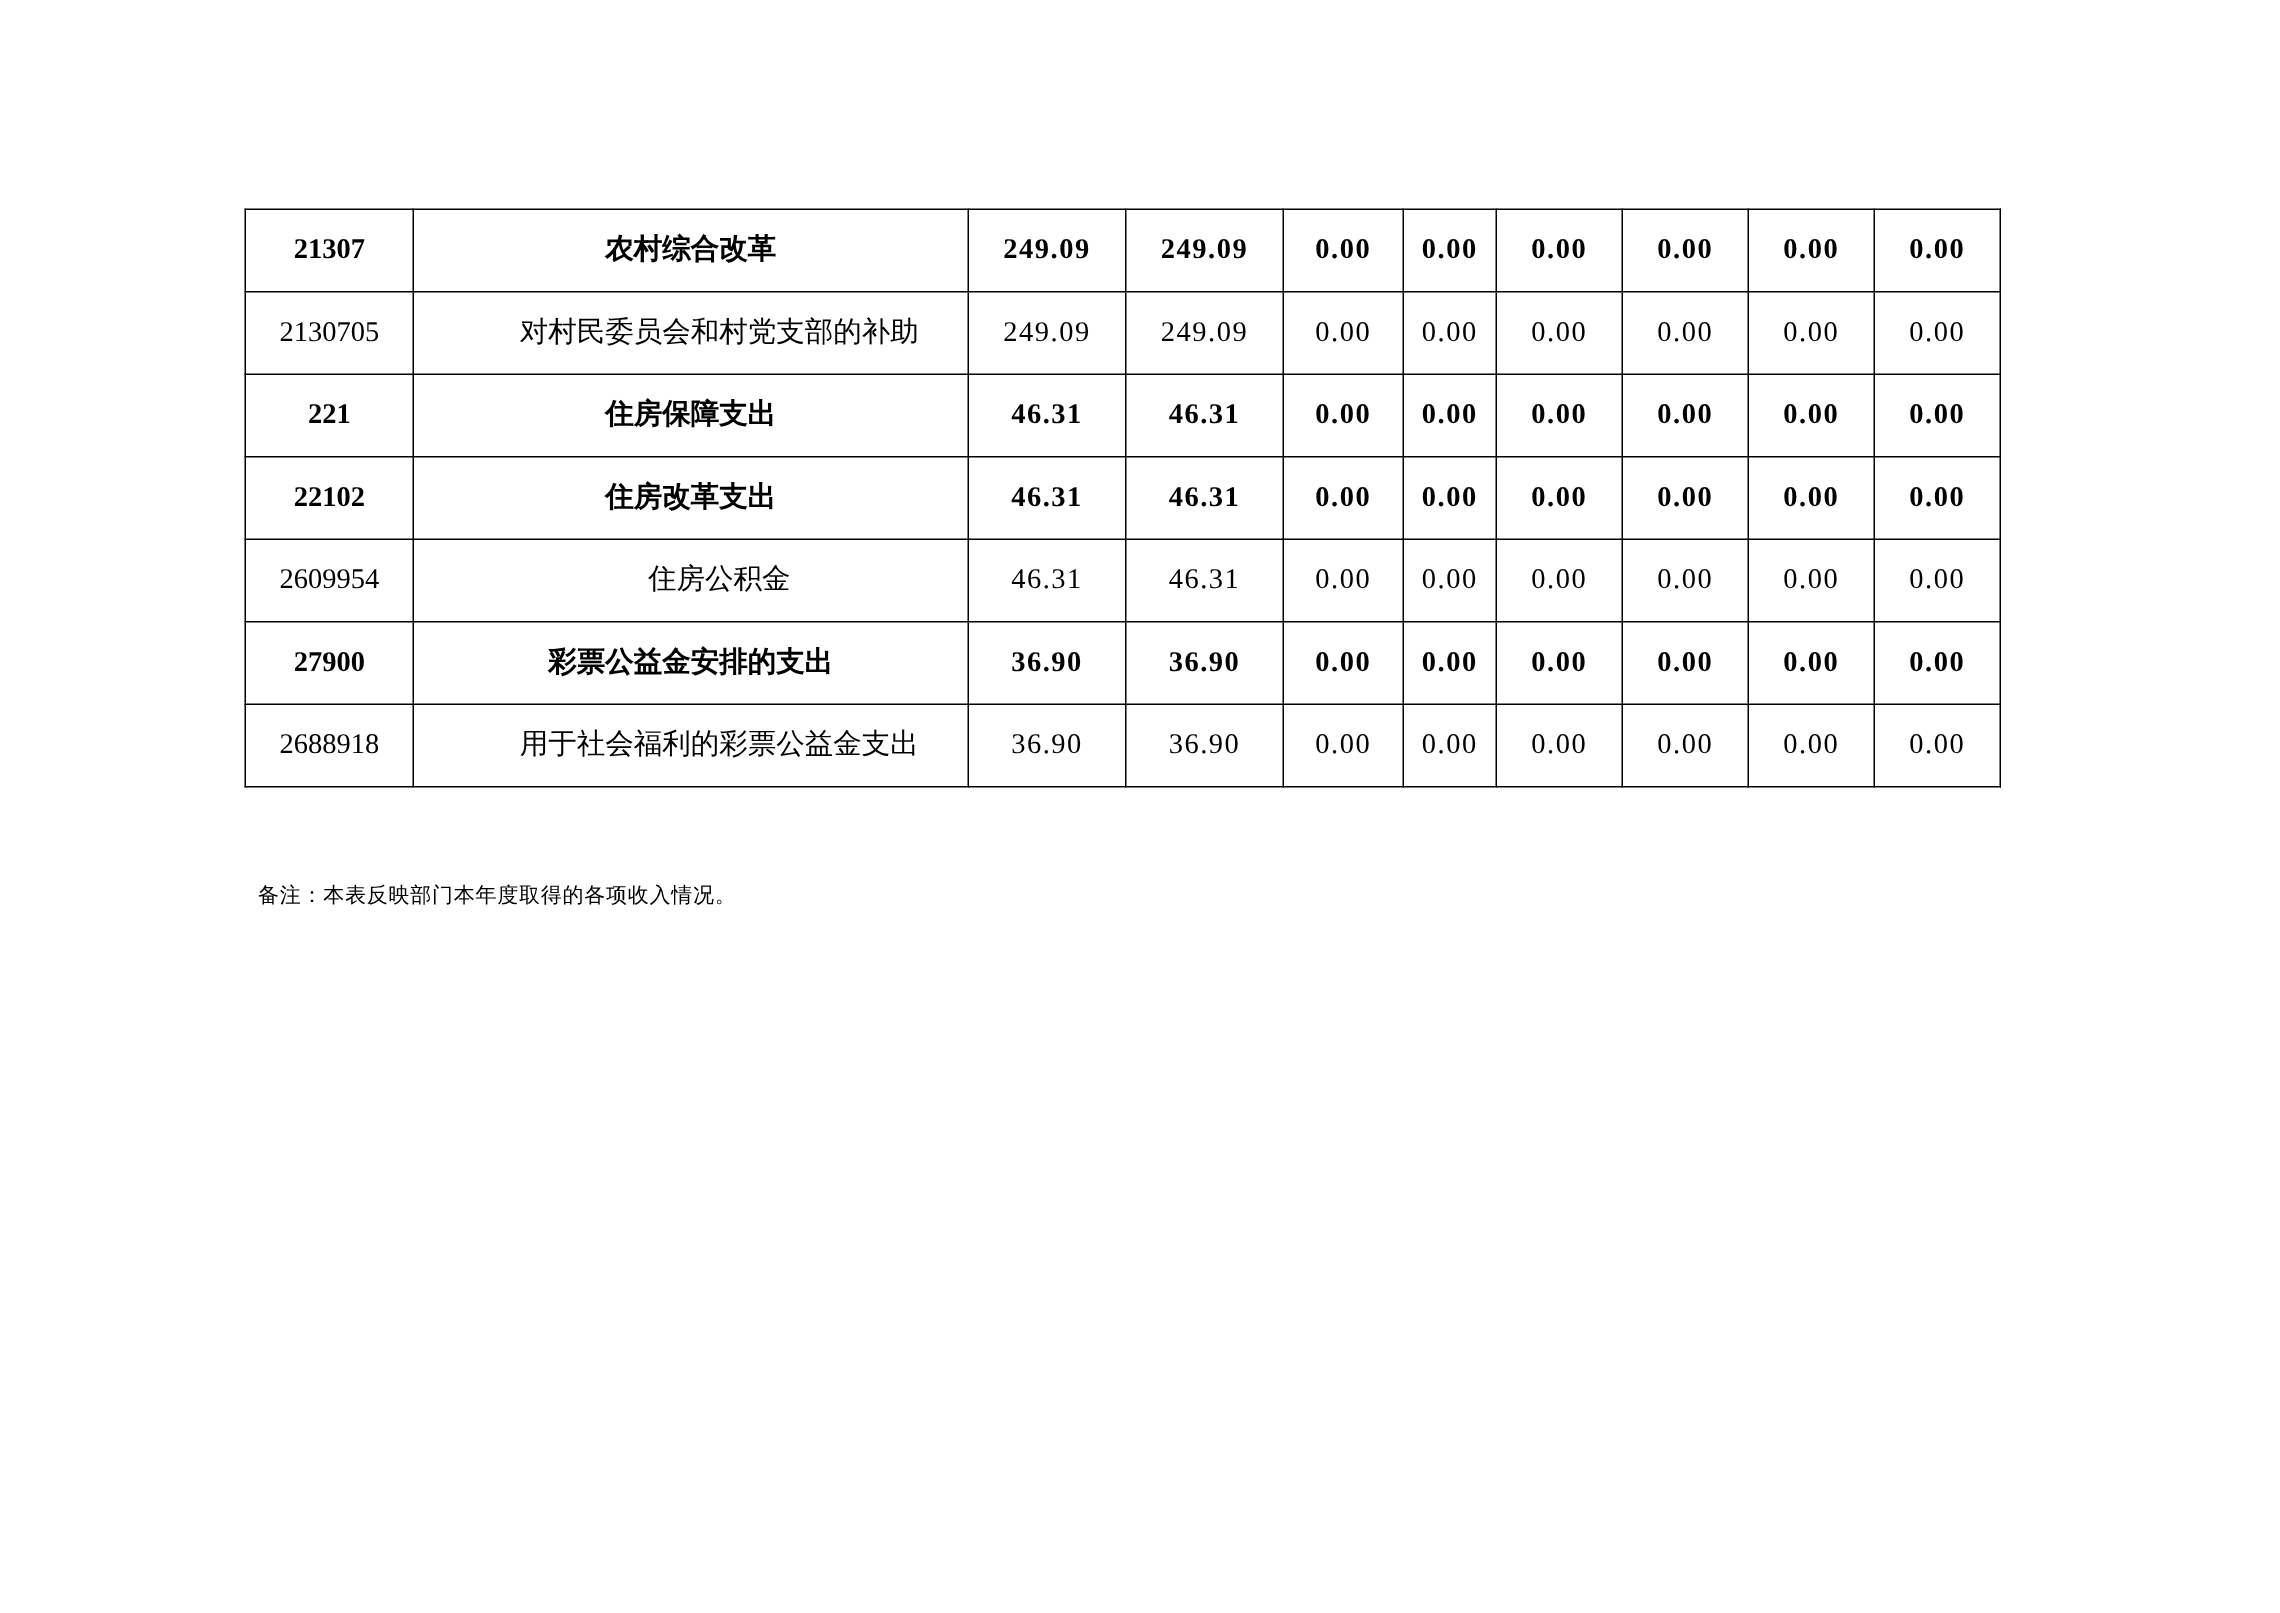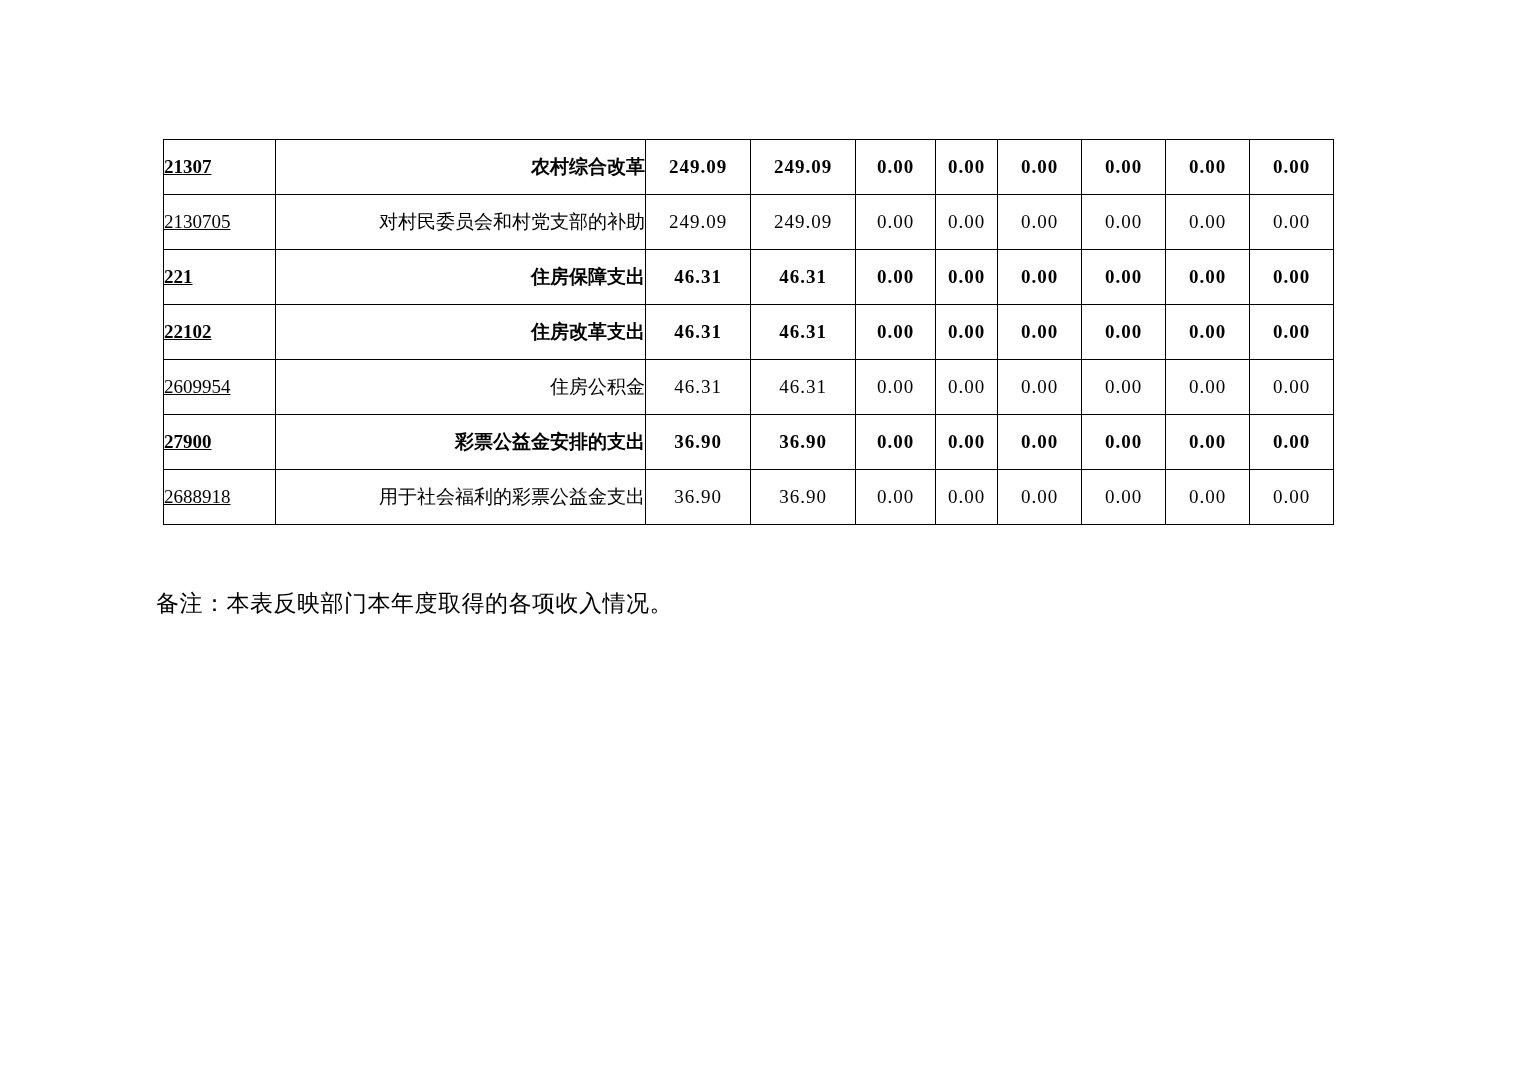--- a/index.html
+++ b/index.html
@@ -40,47 +40,46 @@
   
   col.c-code    { width: 112px; }
   col.c-name    { width: 370px; }
   col.c-num-w   { width: 105px; }
   col.c-num-m   { width: 80px; }
   col.c-num-s   { width: 62px; }
   col.c-num-s2  { width: 84px; }
 
   .cell-code {
     padding-left: 9px;
-    text-align: left;
+    text-align: center;
     font-family: "Liberation Serif", serif;
-    text-decoration: underline;
   }
   .cell-name {
     padding-left: 18px;
-    text-align: right;
+    text-align: center;
   }
   .cell-name.indent-1 {
     padding-left: 38px;
   }
   .cell-num {
     text-align: center;
     font-family: "Liberation Serif", serif;
     letter-spacing: 1px;
   }
   .row-bold td {
     font-weight: bold;
   }
   .row-bold .cell-num {
     font-weight: bold;
   }
   .note {
     position: absolute;
-    left: 156px;
+    left: 172px;
     top: 588px;
-    font-size: 23px;
+    font-size: 14px;
     letter-spacing: 0.5px;
   }
 </style>
 </head>
 <body>
 
 <div class="page">
 
   <table class="budget-table">
     <colgroup>

